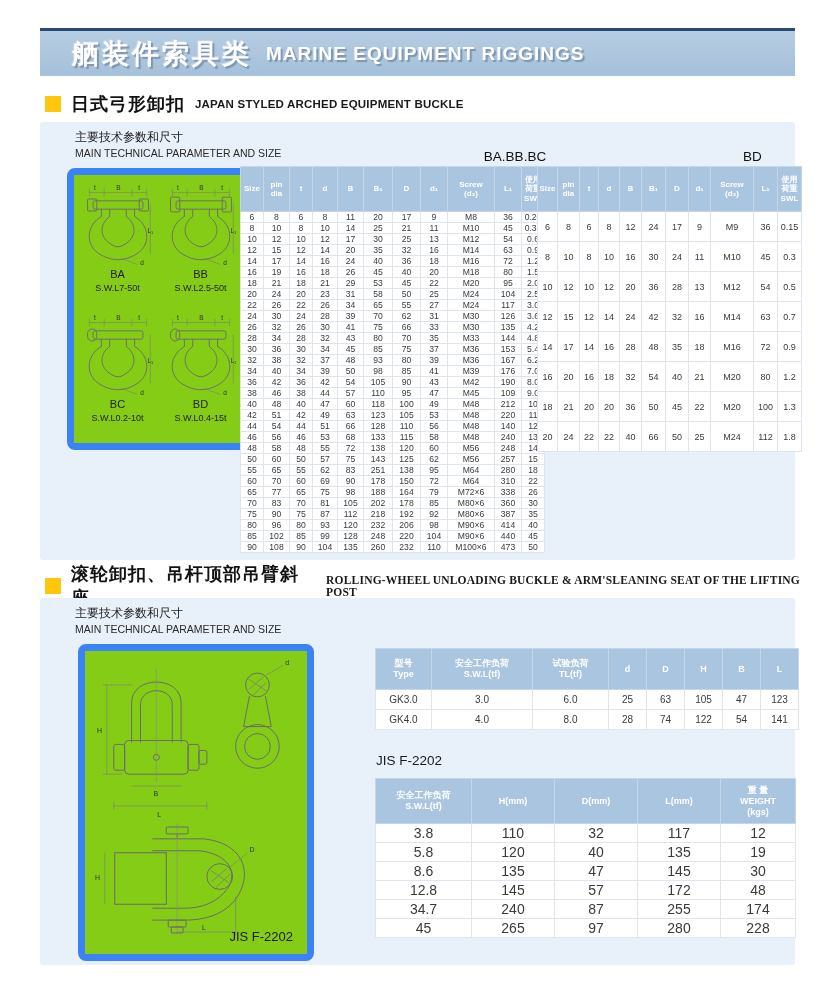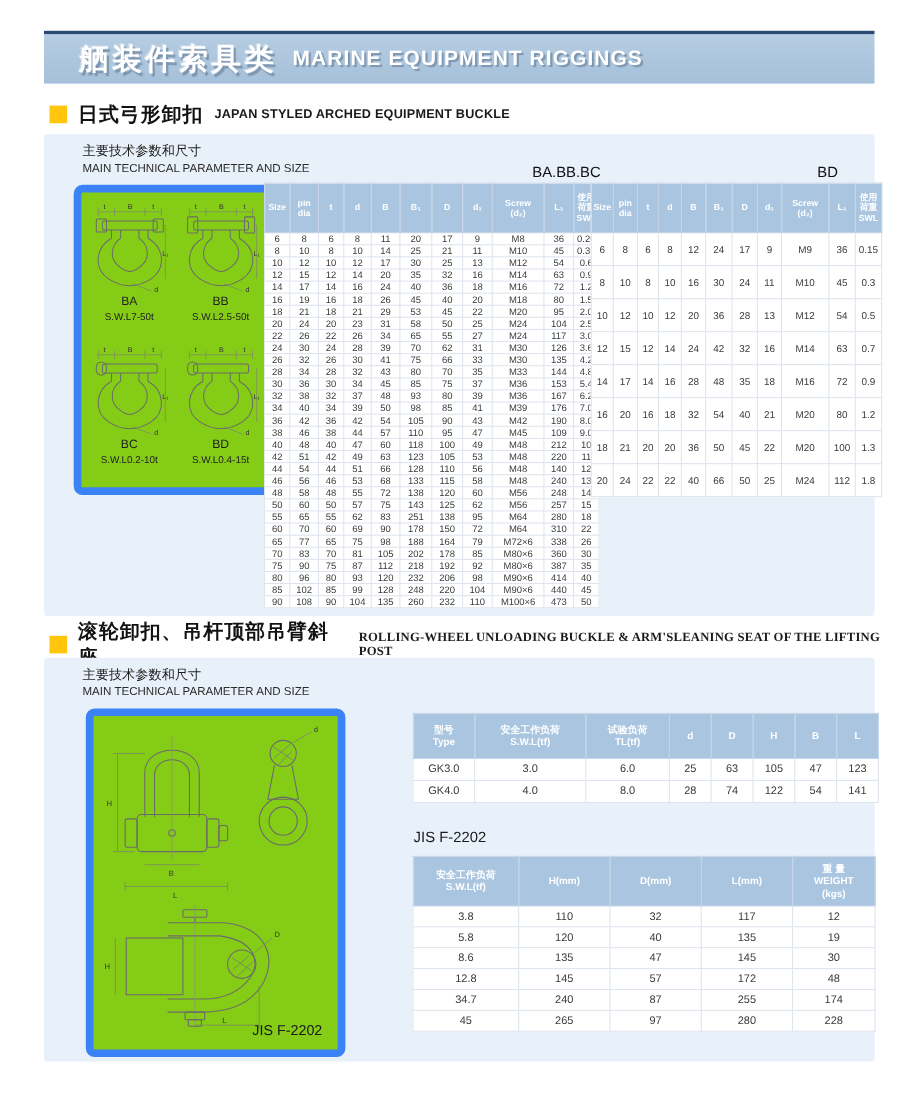--- a/index.html
+++ b/index.html
@@ -82,21 +82,21 @@
   .tbl3 th:nth-child(1){width:55px}.tbl3 th:nth-child(2){width:100px}
   .tbl3 th:nth-child(3){width:75px}.tbl3 th:nth-child(4){width:37px}
   .tbl3 th:nth-child(5){width:37px}.tbl3 th:nth-child(6){width:37px}
   .tbl3 th:nth-child(7){width:37px}.tbl3 th:nth-child(8){width:37px}
 
   .jis-label{position:absolute;left:336px;top:155px;font-size:13.5px;color:#1a1a1a;}
 
   
   .tbl4{left:335px;top:180px;width:415px;}
   .tbl4 th{height:44px;font-size:9px;line-height:11px;}
-  .tbl4 td{height:18px;font-size:10px;}
+  .tbl4 td{height:18px;font-size:14px;}
   .tbl4 th:nth-child(1){width:95px}.tbl4 th:nth-child(2){width:82px}
   .tbl4 th:nth-child(3){width:82px}.tbl4 th:nth-child(4){width:82px}
   .tbl4 th:nth-child(5){width:74px}
 </style>
 </head>
 <body>
 
 <div class="page">
 
   <div class="banner">

